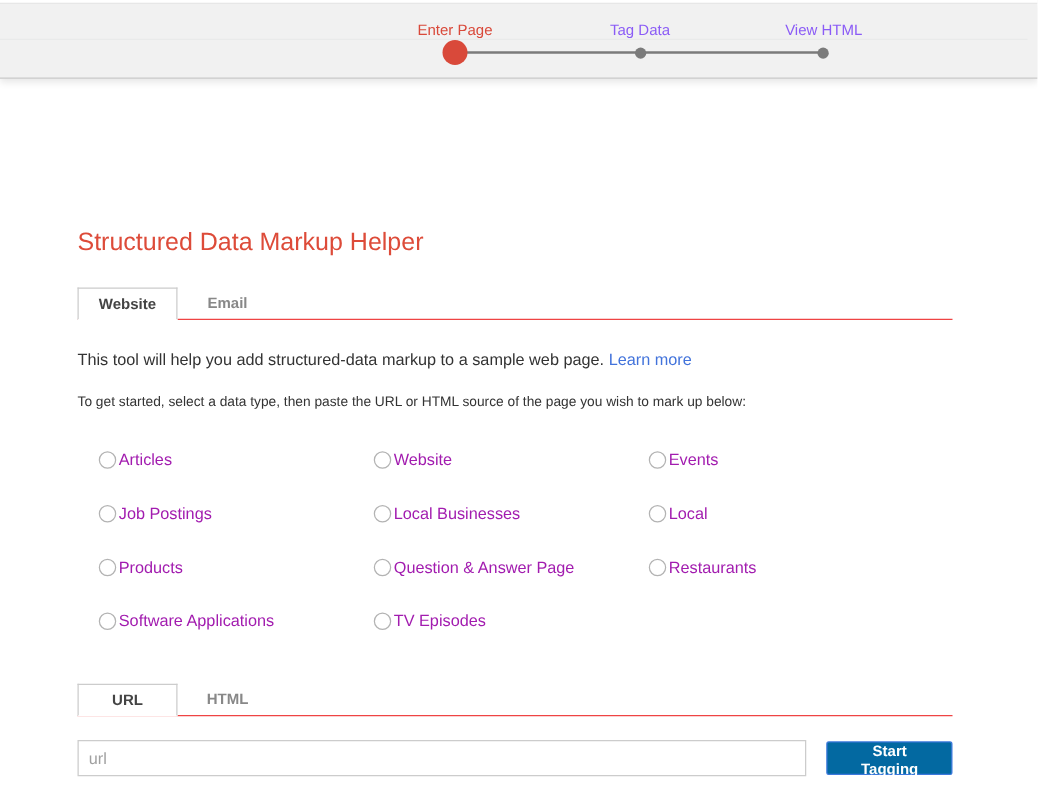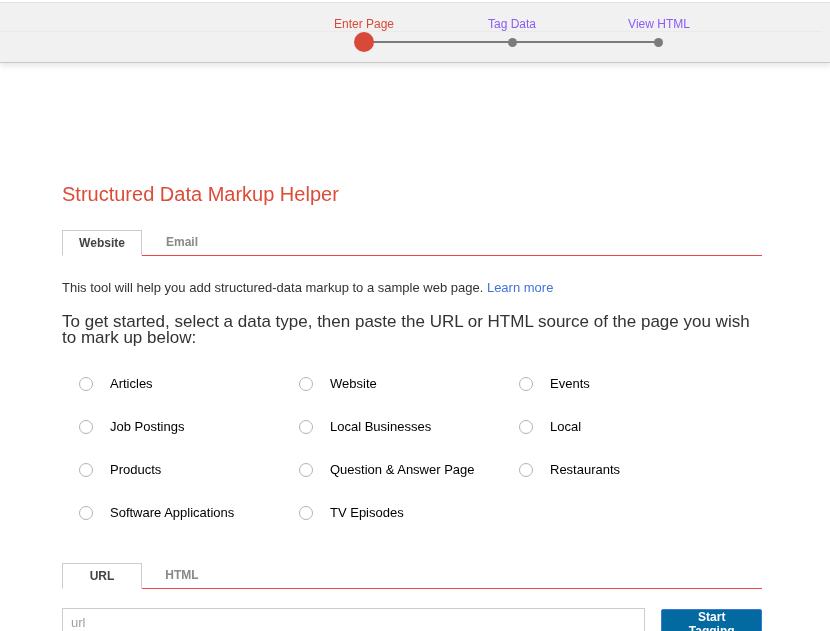--- a/index.html
+++ b/index.html
@@ -30,28 +30,28 @@
                 font-weight:400; color:#dd4b39; }
 
   .tabs { display:flex; border-bottom:1px solid #ef4444; margin-top:24px; height:26px; align-items:flex-start; }
   .tab { width:80px; height:25px; line-height:25px; text-align:center;
          font-size:12px; font-weight:700; color:#888; cursor:pointer; }
   .tab.active { background:#fff; border:1px solid #ccc; border-bottom:1px solid #fff;
                 margin-bottom:-1px; height:26px; line-height:25px; color:#444; }
 
   .intro-help { margin-top:24px; font-size:13px; line-height:16px; color:#333; }
   .link { color:#4273db; text-decoration:none; cursor:pointer; }
-  .intro-instructions { margin-top:18px; font-size:17px; line-height:16px; color:#333; }
+  .intro-instructions { margin-top:18px; font-size:11px; line-height:16px; color:#333; }
 
   .type-grid { margin-top:16px; display:grid;
                grid-template-columns:220px 220px 260px; grid-auto-rows:43px; }
   .type-option { display:flex; align-items:center; padding-left:17px; cursor:pointer; }
   .radio-circle { width:14px; height:14px; border:1px solid #b3b3b3; border-radius:50%;
                   background:#fff; flex:0 0 auto; }
-  .type-label { margin-left:17px; font-size:13px; color:#000000; }
+  .type-label { margin-left:2px; font-size:13px; color:#a21caf; }
 
   .source-tabs { margin-top:29px; }
   .form-row { margin-top:19px; display:flex; align-items:center; }
   .url-input { width:598px; height:29px; border:1px solid #ccc; padding:0 8px;
                font-size:13px; font-family:"Liberation Sans", sans-serif; color:#333; outline:none; }
   .url-input::placeholder { color:#a0a0a0; }
   .start-btn { margin-left:16px; height:27px; padding:0 12px; background:#0369a1;
                border:1px solid #3b78dc; border-radius:2px; color:#fff;
                font-size:12px; font-weight:700; font-family:"Liberation Sans", sans-serif; cursor:pointer; }
 </style>

